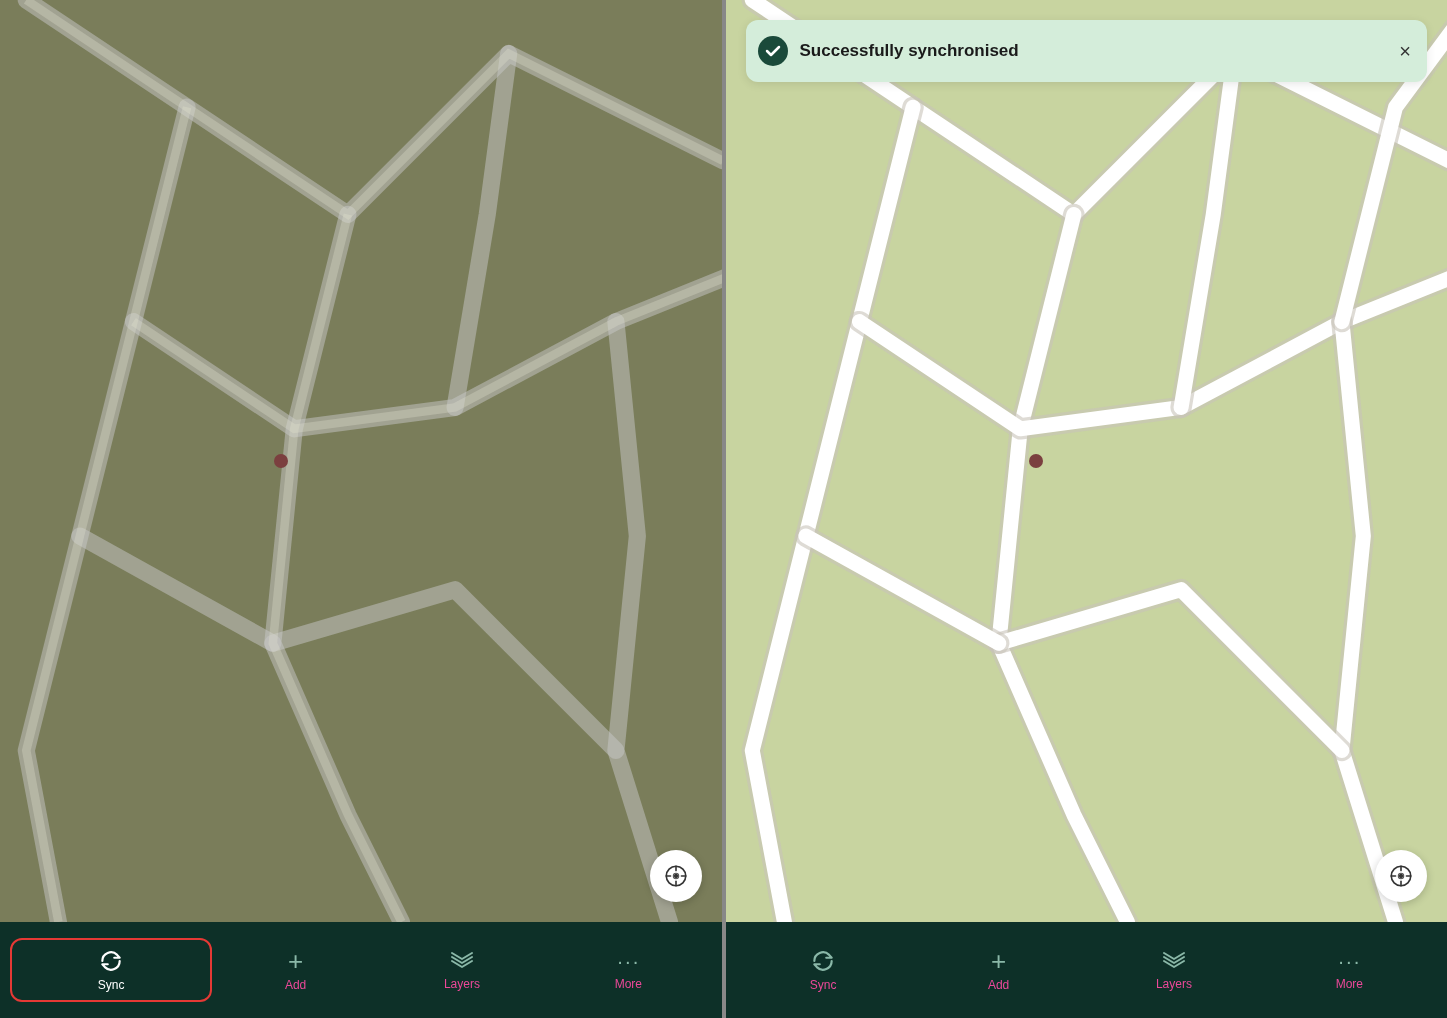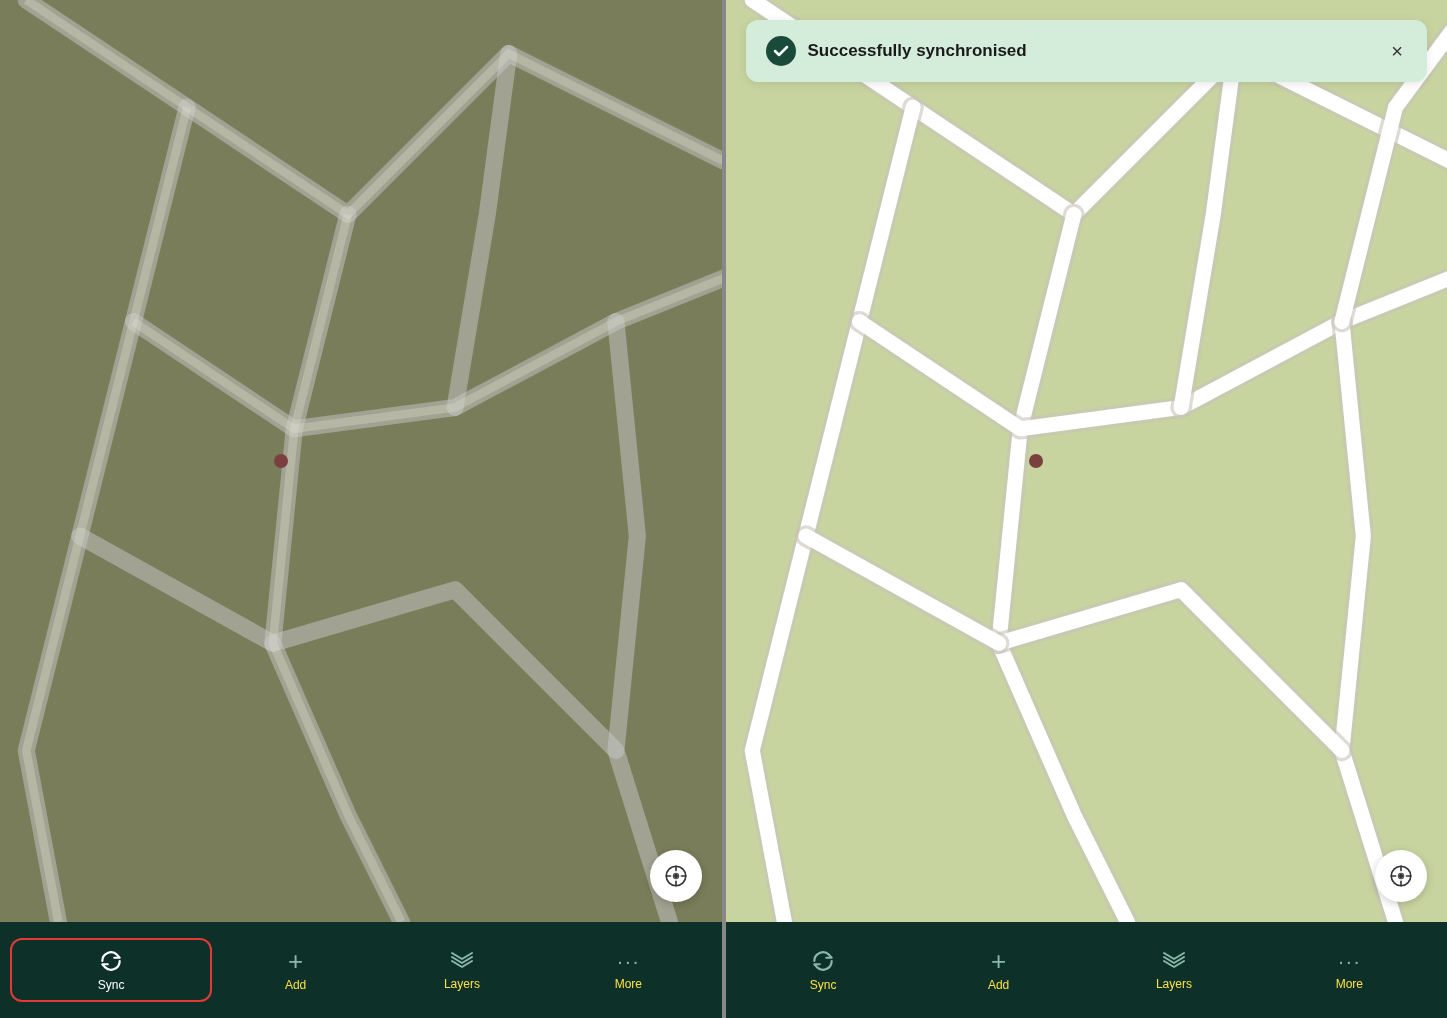--- a/index.html
+++ b/index.html
@@ -81,21 +81,21 @@
     }
 
     
     .success-notification {
       position: absolute;
       top: 20px;
       left: 20px;
       right: 20px;
       background: #d4edda;
       border-radius: 12px;
-      padding: 16px 20px;
+      padding: 16px 12px;
       display: flex;
       align-items: center;
       gap: 12px;
       box-shadow: 0 2px 10px rgba(0,0,0,0.1);
     }
 
     .success-check {
       width: 30px;
       height: 30px;
       border-radius: 50%;
@@ -151,21 +151,21 @@
       padding: 8px 16px;
     }
 
     .nav-icon {
       font-size: 22px;
       color: #8ab8a8;
     }
 
     .nav-label {
       font-size: 12px;
-      color: #fde047;
+      color: #ec4899;
       font-weight: 500;
     }
 
     .nav-label.active {
       color: white;
     }
 
     
     .sync-svg {
       width: 26px;

